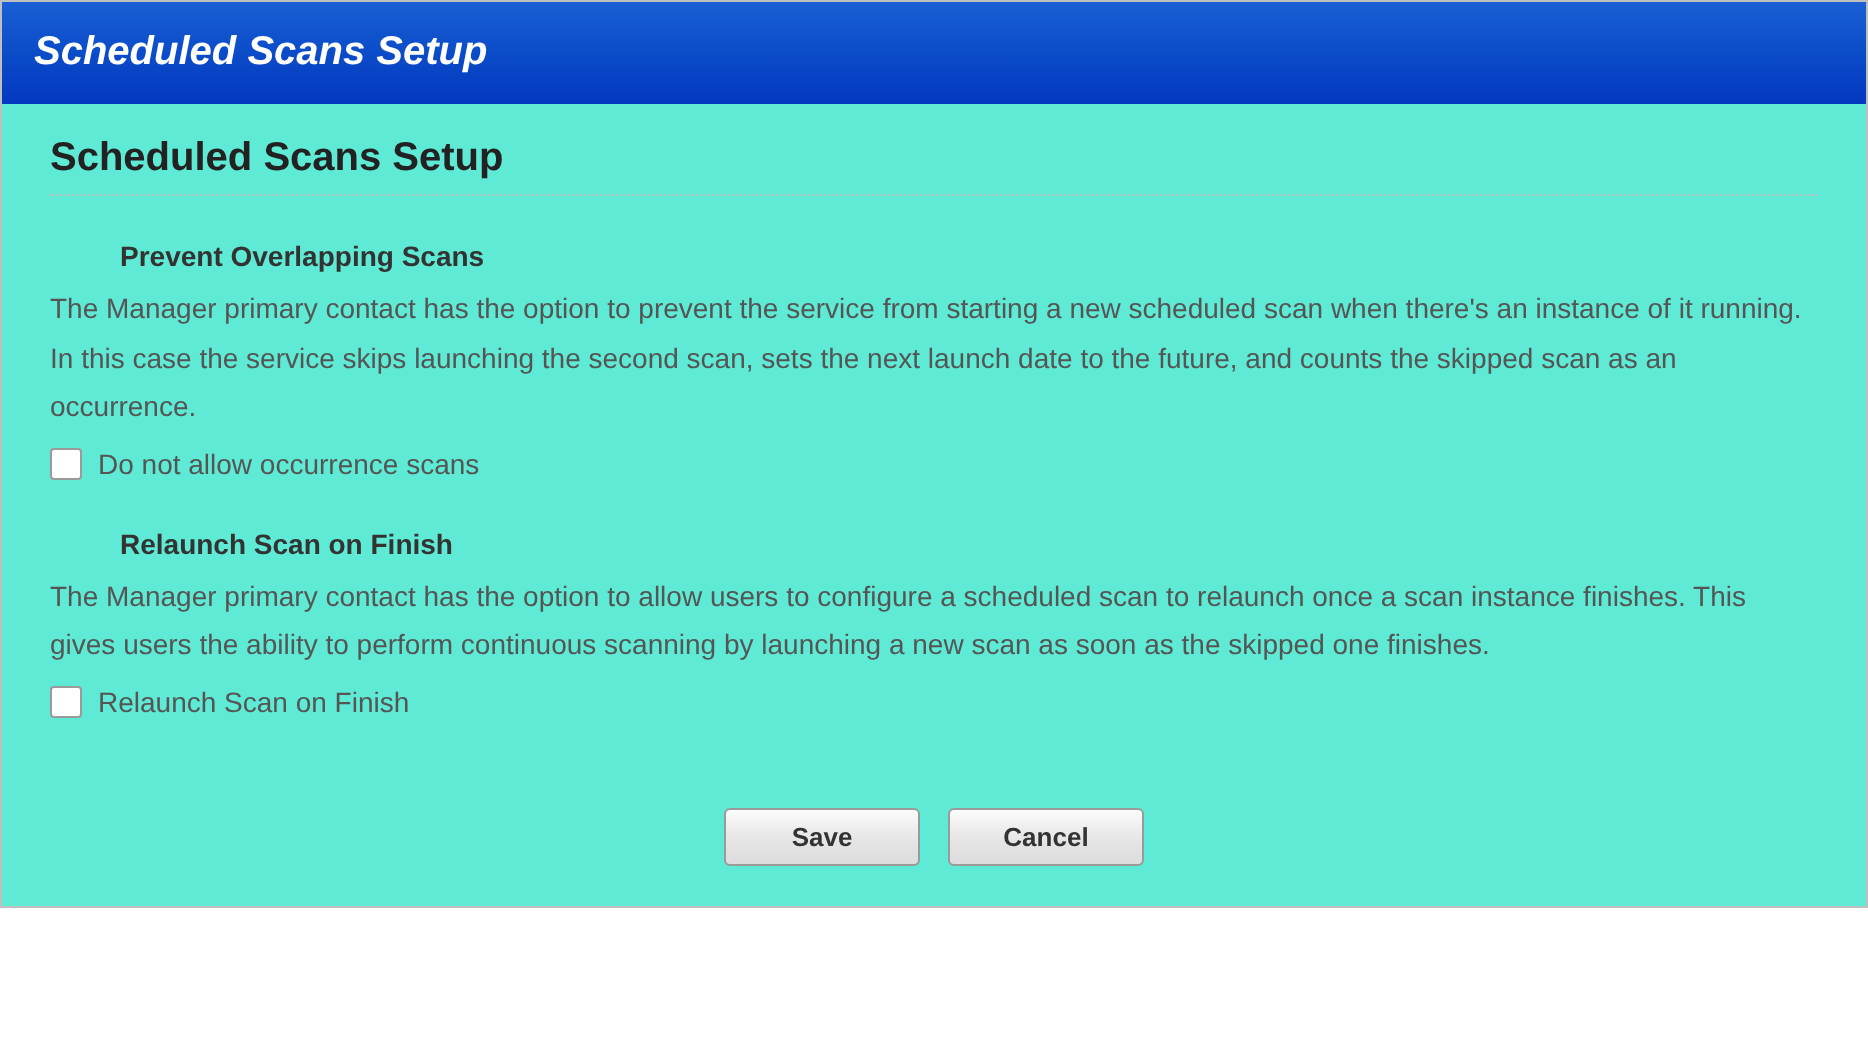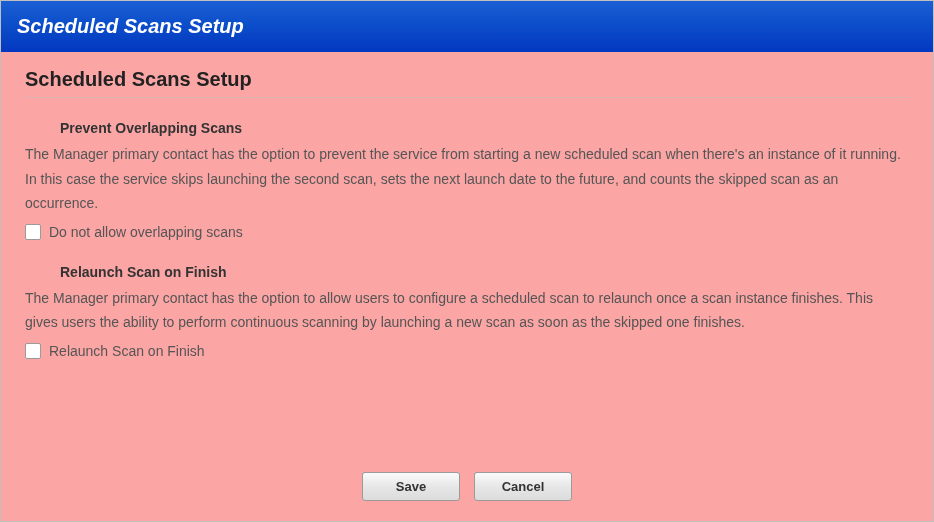--- a/index.html
+++ b/index.html
@@ -4,25 +4,25 @@
 <style>
   * { box-sizing: border-box; }
   body {
     margin: 0;
     padding: 0;
     font-family: Arial, Helvetica, sans-serif;
     background: #fff;
   }
   .window {
     width: 934px;
-    height: 522px;
+    height: 454px;
     border: 1px solid #bfbfbf;
     display: flex;
     flex-direction: column;
-    background: #fca5a5;
+    background: #5eead4;
   }
   .titlebar {
     background: linear-gradient(to bottom, #1a5fd4 0%, #0b4cc9 50%, #0338c0 100%);
     color: #fff;
     padding: 14px 16px 14px 16px;
     font-size: 20px;
     font-weight: bold;
     font-style: italic;
   }
   .content {
@@ -104,21 +104,21 @@
 
   <div class="content">
     <h1 class="page-heading">Scheduled Scans Setup</h1>
     <hr class="divider">
 
     <div class="section">
       <div class="section-title">Prevent Overlapping Scans</div>
       <div class="section-desc">The Manager primary contact has the option to prevent the service from starting a new scheduled scan when there's an instance of it running. In this case the service skips launching the second scan, sets the next launch date to the future, and counts the skipped scan as an occurrence.</div>
       <label class="checkbox-row">
         <span class="checkbox"></span>
-        <span>Do not allow overlapping scans</span>
+        <span>Do not allow occurrence scans</span>
       </label>
     </div>
 
     <div class="section">
       <div class="section-title">Relaunch Scan on Finish</div>
       <div class="section-desc">The Manager primary contact has the option to allow users to configure a scheduled scan to relaunch once a scan instance finishes. This gives users the ability to perform continuous scanning by launching a new scan as soon as the skipped one finishes.</div>
       <label class="checkbox-row">
         <span class="checkbox"></span>
         <span>Relaunch Scan on Finish</span>
       </label>

